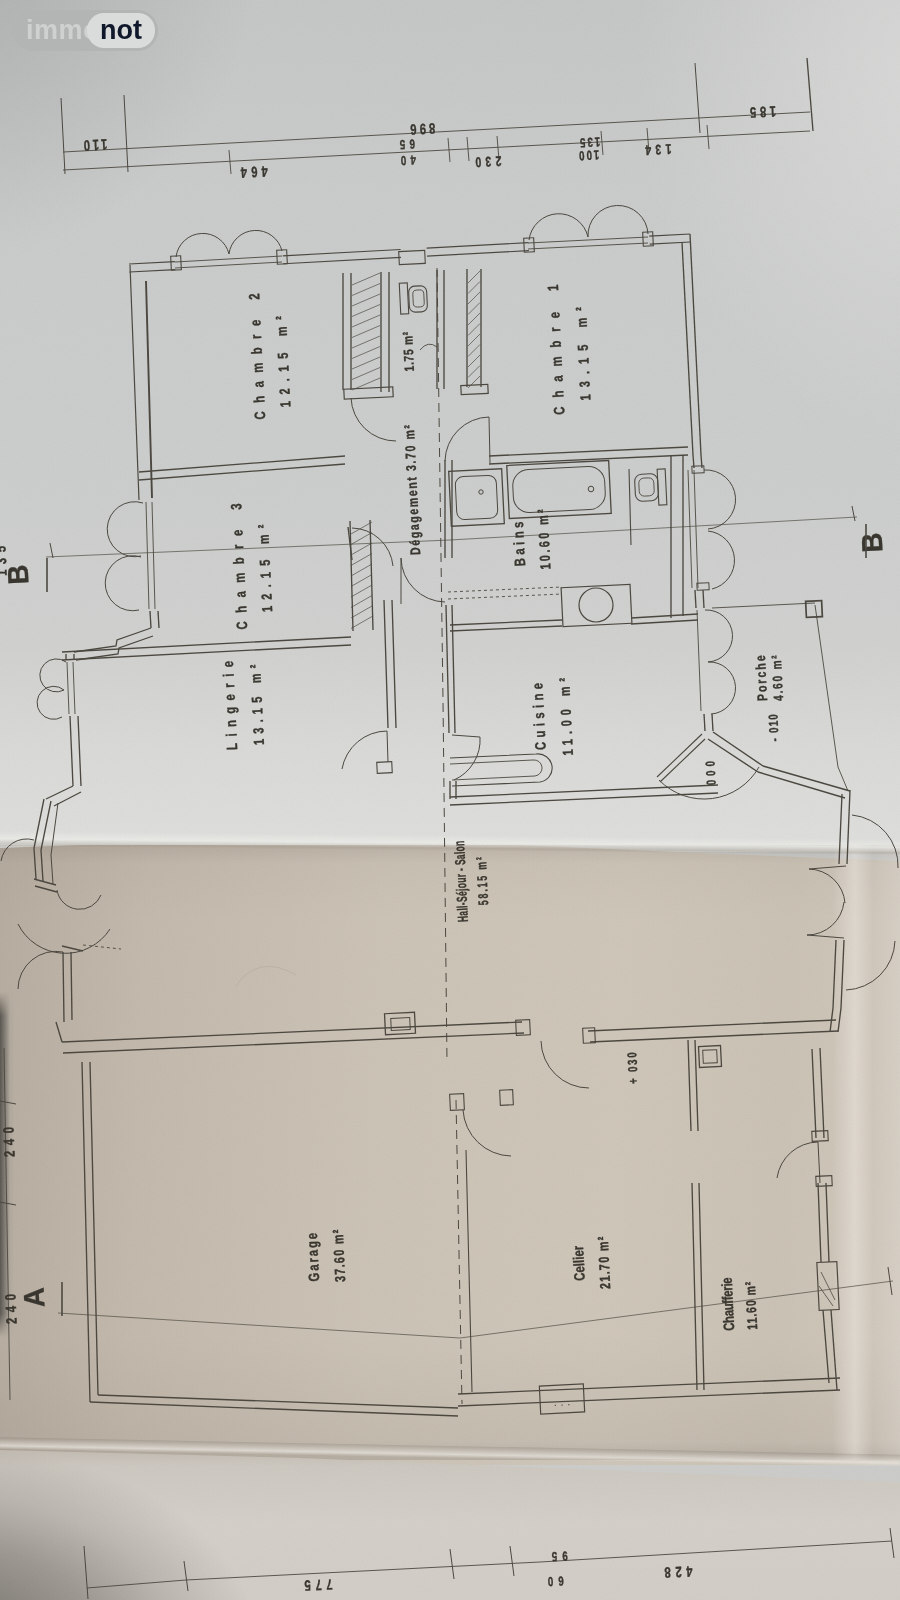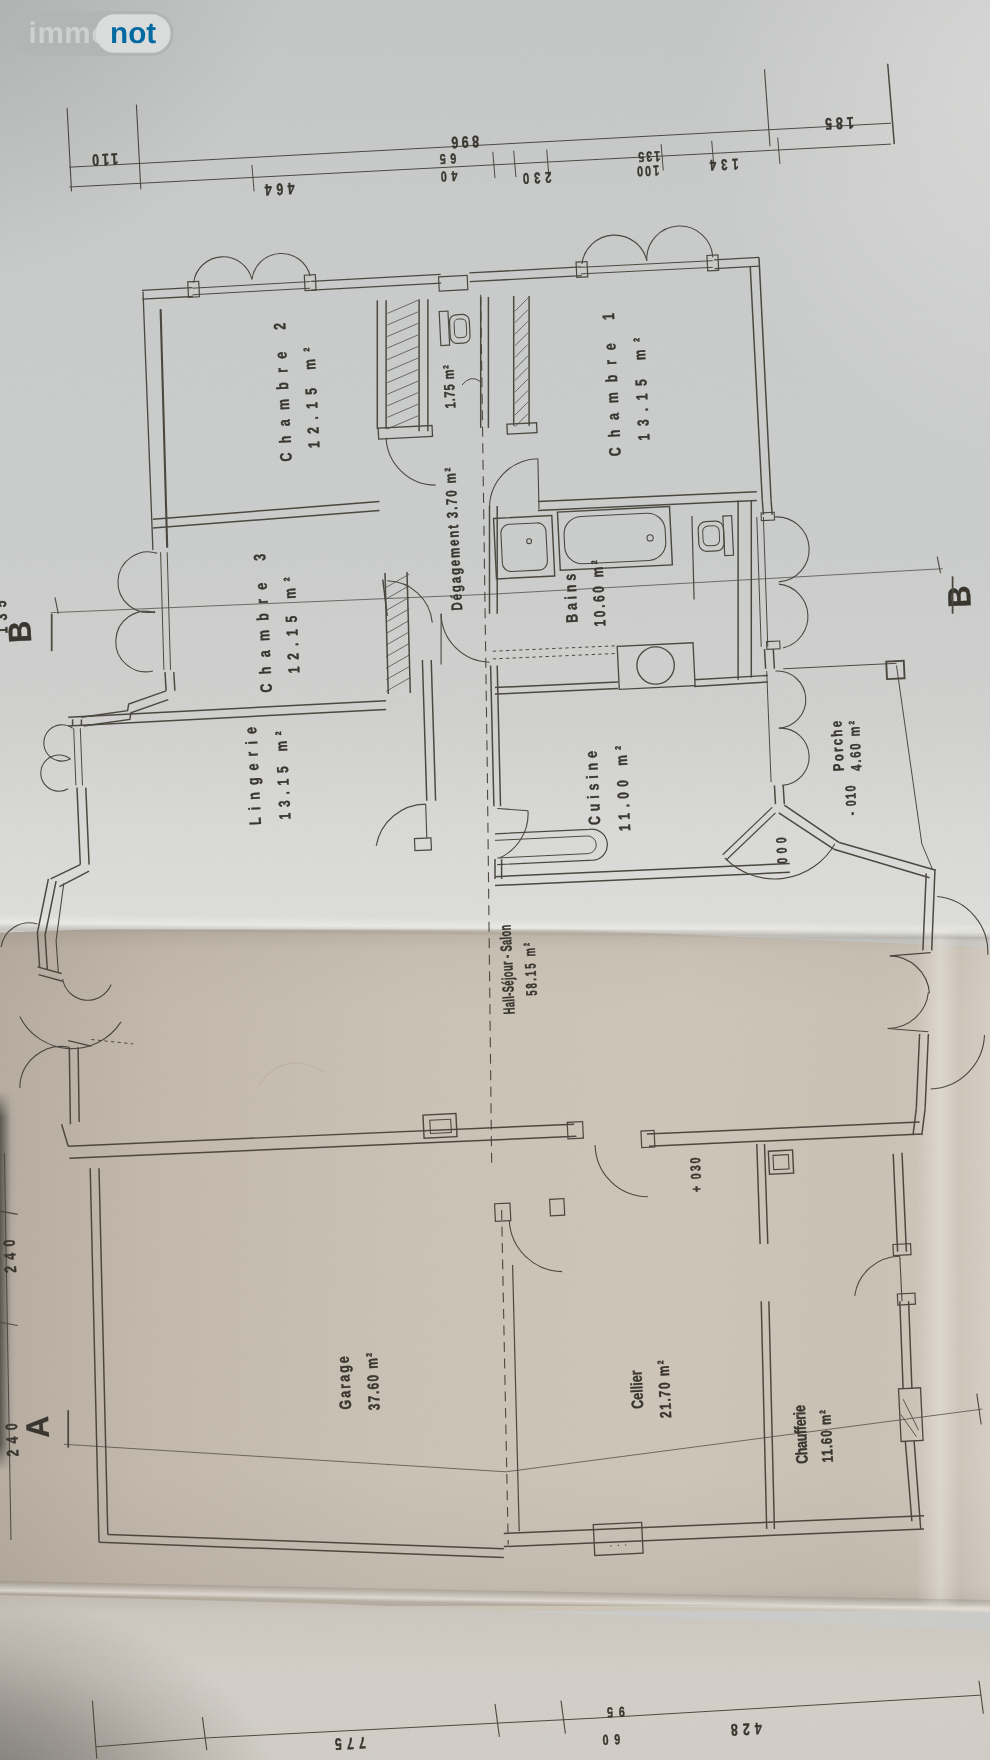--- a/index.html
+++ b/index.html
@@ -8,21 +8,21 @@
 #bgtr{background:radial-gradient(ellipse 420px 500px at 104% 10%,rgba(219,220,218,0.85) 0%,rgba(219,220,218,0) 72%);height:800px;}
 #bgmid{background:linear-gradient(92deg,#b5ab9e 0%,#c2b8ab 16%,#cbc2b5 42%,#cec5b8 68%,#cac1b4 86%,#d0c7ba 100%);height:620px;top:845px;clip-path:polygon(0px 3px,240px -6px,450px -3px,700px 8px,900px 16px,900px 620px,0px 620px);}
 #bgmid2{top:845px;height:615px;background:linear-gradient(180deg,rgba(90,80,70,0.16) 0%,rgba(120,110,100,0.05) 3%,rgba(0,0,0,0) 12%,rgba(0,0,0,0) 80%,rgba(90,80,70,0.08) 97%,rgba(70,63,55,0.18) 100%);}
 #vfold{top:845px;height:615px;background:linear-gradient(90deg,rgba(0,0,0,0) 0%,rgba(0,0,0,0) 92.5%,rgba(238,234,228,0.5) 95%,rgba(214,208,200,0.1) 97%,rgba(226,222,215,0.33) 100%);}
 #bgbot{top:1448px;height:152px;background:linear-gradient(180deg,#c0b9af 0%,#ccc7bf 12%,#d3cfc8 50%,#d1cdc6 100%);clip-path:polygon(0px 2px,300px 10px,600px 22px,900px 34px,900px 152px,0px 152px);}
 #crease1{top:835px;height:16px;background:linear-gradient(180deg,rgba(235,235,231,0) 0%,rgba(240,240,236,0.65) 50%,rgba(150,140,127,0.28) 82%,rgba(0,0,0,0) 100%);transform:rotate(0.55deg);}
 #crease2{top:1446px;height:12px;background:linear-gradient(180deg,rgba(105,96,84,0.22) 0%,rgba(236,233,228,0.7) 70%,rgba(0,0,0,0) 100%);transform:rotate(1.1deg);}
 #tableL{width:14px;top:992px;height:345px;background:linear-gradient(90deg,#56534d 0%,rgba(108,104,98,0.65) 40%,rgba(150,146,139,0.25) 70%,rgba(160,156,150,0) 100%);-webkit-mask-image:linear-gradient(180deg,transparent 0%,#000 7%,#000 93%,transparent 100%);}
 #tableBL{top:1370px;height:230px;width:420px;background:radial-gradient(ellipse 400px 250px at -70px 120%,rgba(55,52,47,0.68) 0%,rgba(88,84,77,0.45) 42%,rgba(120,116,108,0.26) 62%,rgba(150,146,140,0) 82%);}
 #logo{position:absolute;left:13px;top:10px;width:145px;height:41px;background:#b2b5b4;border-radius:21px;}
-#logo .no{position:absolute;right:3px;top:3px;width:68px;height:35px;background:#dadcdb;border-radius:17px;color:#0369a1;font-weight:bold;font-size:27px;text-align:center;line-height:34px;}
+#logo .no{position:absolute;right:3px;top:3px;width:68px;height:35px;background:#dadcdb;border-radius:17px;color:#0f172a;font-weight:bold;font-size:27px;text-align:center;line-height:34px;}
 #logo .im{position:absolute;left:13px;top:3px;width:70px;height:35px;color:#ced1d0;font-weight:bold;font-size:27px;letter-spacing:0.5px;line-height:34px;}
 .noise{position:absolute;left:0;top:0;width:900px;height:1600px;opacity:0.08;}
 </style></head>
 <body>
 <div id="page">
 
 <div class="bg" id="bgtop"></div>
 
 <div class="bg" id="bgtl"></div>
 

